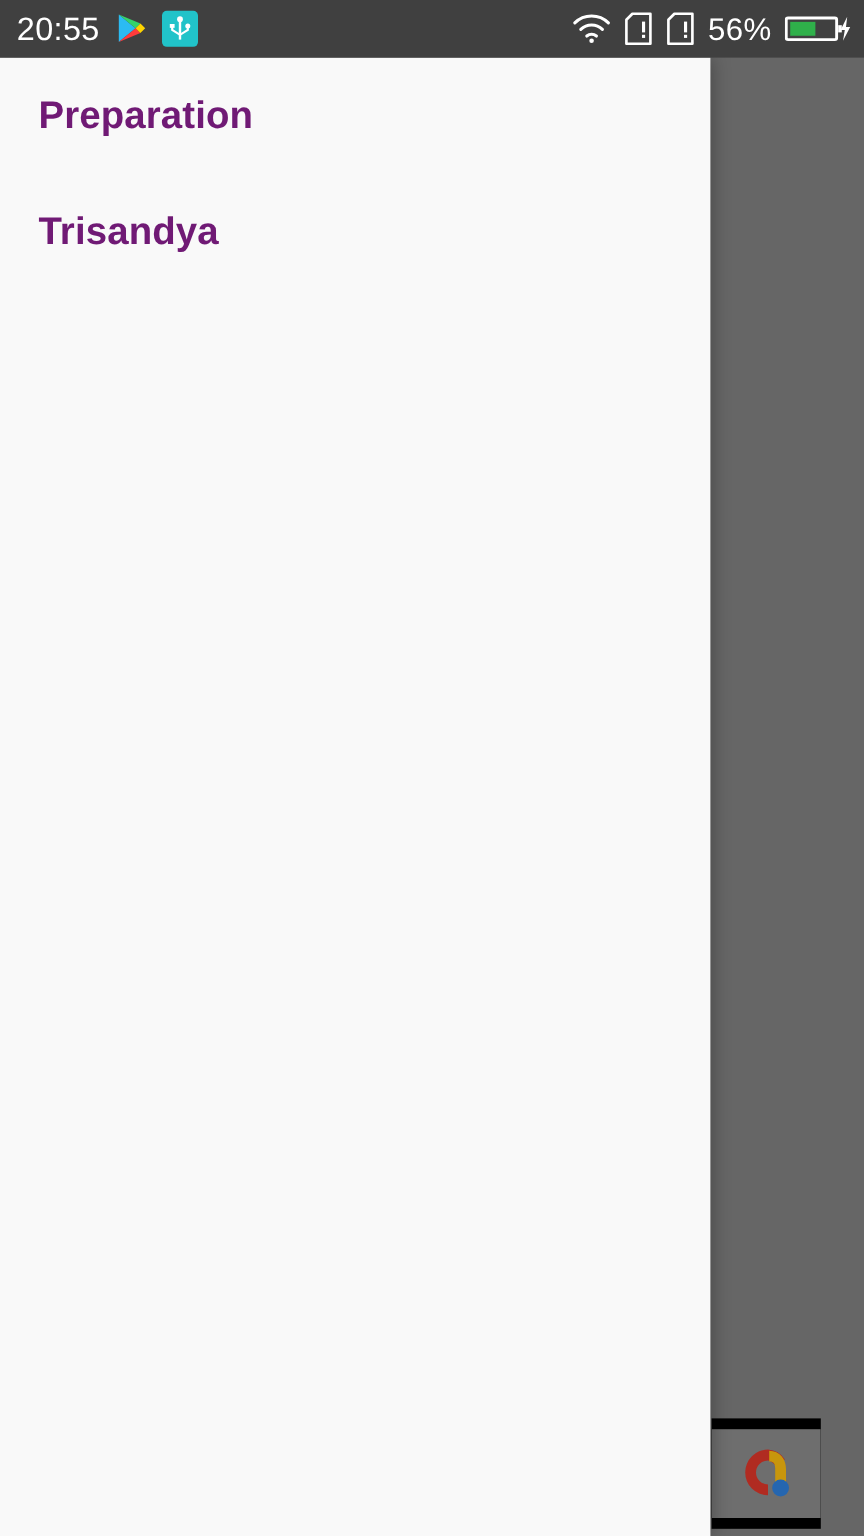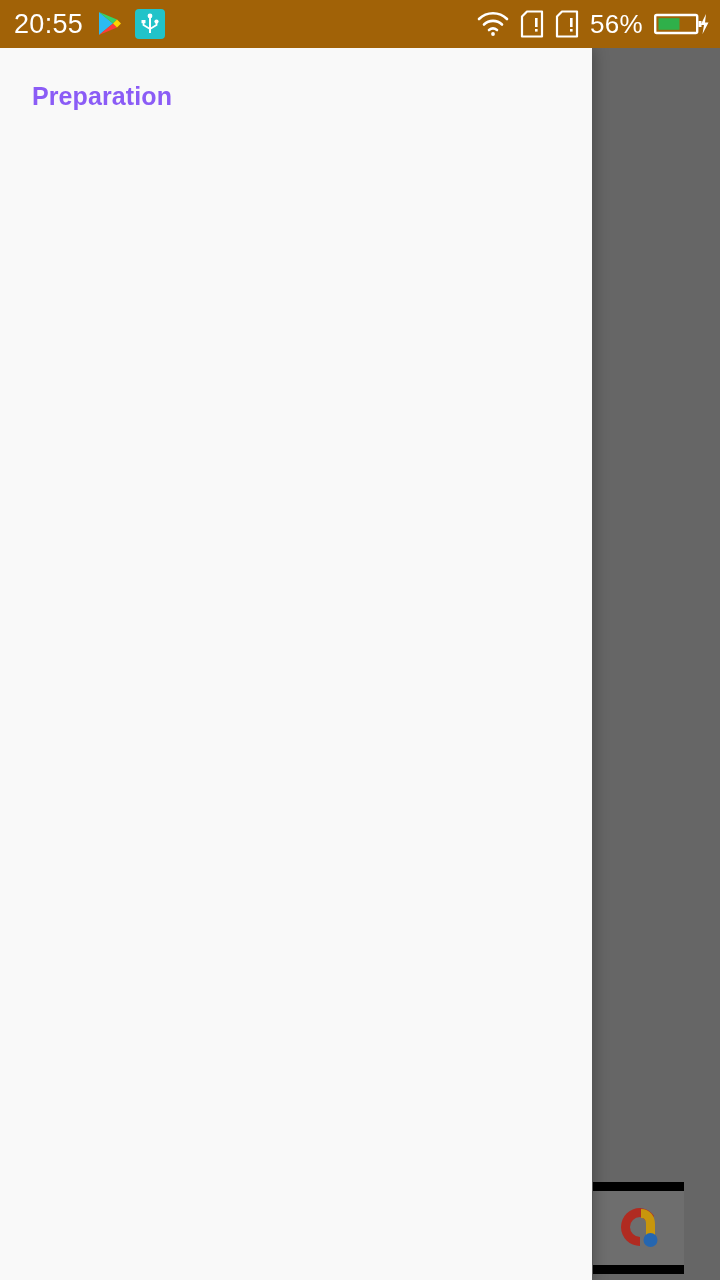--- a/index.html
+++ b/index.html
@@ -75,33 +75,33 @@
     right: 0;
   }
   .drawer-item {
     height: 96px;
     display: flex;
     align-items: center;
     padding-left: 32px;
     box-sizing: border-box;
   }
   .drawer-item-label {
-    font-size: 25px;
+    font-size: 32px;
     font-weight: bold;
-    color: #8b5cf6;
+    color: #701a75;
     letter-spacing: 0.1px;
   }
 
   
   #status-bar {
     position: absolute;
     left: 0; top: 0;
     width: 720px;
     height: 48px;
-    background: #a16207;
+    background: #404040;
     display: flex;
     align-items: center;
     z-index: 20;
     box-sizing: border-box;
     padding: 0 10px 0 14px;
   }
   #status-left {
     display: flex;
     align-items: center;
     gap: 12px;
@@ -158,20 +158,23 @@
   </div>
 </div>
 
 <nav id="drawer">
   <div id="drawer-list">
 
     <div class="drawer-item">
       <span class="drawer-item-label">Preparation</span>
     </div>
 
+    <div class="drawer-item">
+      <span class="drawer-item-label">Trisandya</span>
+    </div>
 
 
 
   </div>
 </nav>
 
 <div id="status-bar">
 
   <div id="status-left">
     <span id="status-clock">20:55</span>

